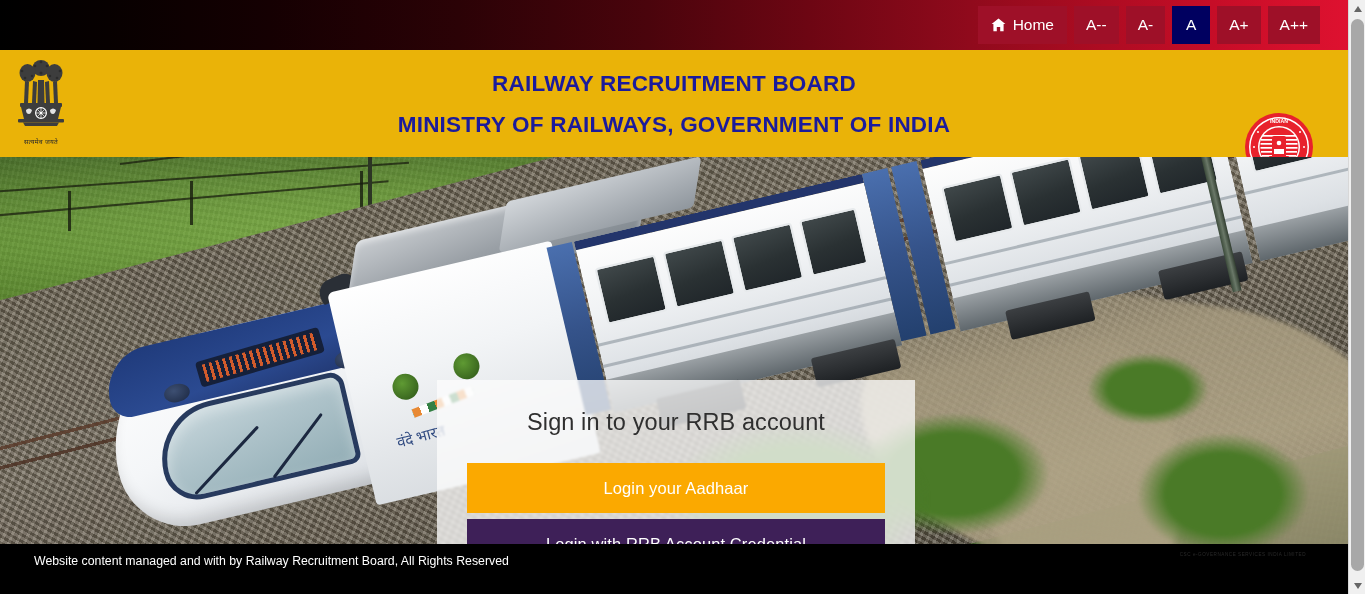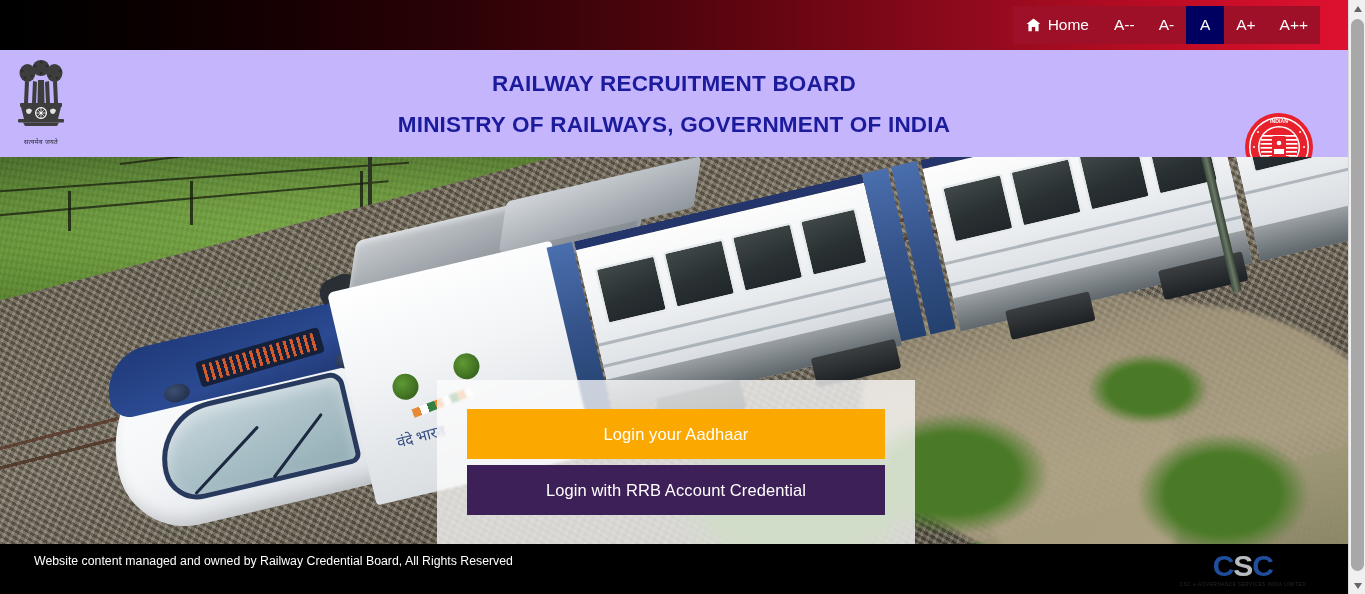--- a/index.html
+++ b/index.html
@@ -23,21 +23,21 @@
     background: linear-gradient(90deg,
        #000000 0%, #070000 8%, #150002 20%,
        #2b0206 34%, #4a040c 48%, #6d0613 60%,
        #900a1c 72%, #ae0c22 82%, #c60d27 90%,
        #d6102c 96%, #de1130 100%);
     display: flex;
     align-items: center;
     justify-content: flex-end;
     padding-right: 28px;
   }
-  .topbar-btns { display: flex; align-items: flex-end; }
+  .topbar-btns { display: flex; gap: 7px; align-items: flex-end; }
   .tbtn {
     background: #9e1028;
     color: #ffffff;
     border: none;
     height: 38px;
     min-width: 38px;
     padding: 0 12px;
     font-size: 15.5px;
     font-family: "Liberation Sans", sans-serif;
     display: flex;
@@ -49,21 +49,21 @@
   }
   .tbtn.home { padding: 0 13px; }
   .tbtn.active { background: #000060; }
   .house-ico { display: inline-block; width: 15px; height: 14px; position: relative; }
   .house-ico svg { display: block; }
 
   
   .header {
     position: absolute; top: 50px; left: 0;
     width: 1348px; height: 107px;
-    background: #c4b5fd;
+    background: #eab308;
     display: flex;
     align-items: center;
   }
   .emblem {
     position: absolute; left: 14px; top: 6px;
     width: 54px; height: 95px;
     display: flex; flex-direction: column; align-items: center;
   }
   .emblem-svg { display:block; }
   .emblem-motto {
@@ -689,41 +689,39 @@
         <div class="win" style="left:84px; width:62px;"></div>
         <div class="line" style="top:96px;"></div>
         <div class="skirt"></div>
       </div>
 
       <div class="pole" style="left:1126px; top:74px; height:250px;"></div>
     </div>
 
     <div class="card">
 
+      <div class="card-title">Sign in to your RRB account</div>
 
       <button class="btn btn-aadhaar">
         <span>Login your Aadhaar</span>
       </button>
 
       <button class="btn btn-rrb">
         <span>Login with RRB Account Credential</span>
       </button>
 
     </div>
 
   </div>
 
   <div class="footer">
     <div class="footer-text">
-      <div>Website content managed and owned by Railway Credential Board, All Rights Reserved</div>
+      <div>Website content managed and with by Railway Recruitment Board, All Rights Reserved</div>
     </div>
     <div class="csc-logo">
-      <div class="csc-word">
-        <span class="c1">C</span><span class="s">S</span><span class="c2">C</span>
-      </div>
       <div class="csc-sub">CSC e-GOVERNANCE SERVICES INDIA LIMITED</div>
     </div>
   </div>
 
   <div class="scrollbar">
     <div class="sb-arrow up">
         <i></i>
       </div>
     <div class="sb-thumb"></div>
     <div class="sb-arrow down">

